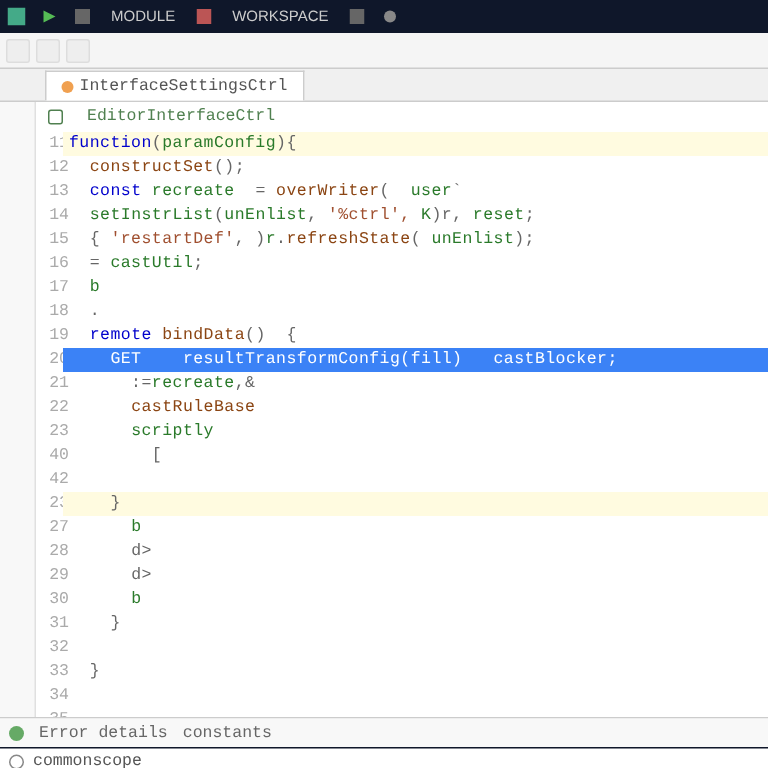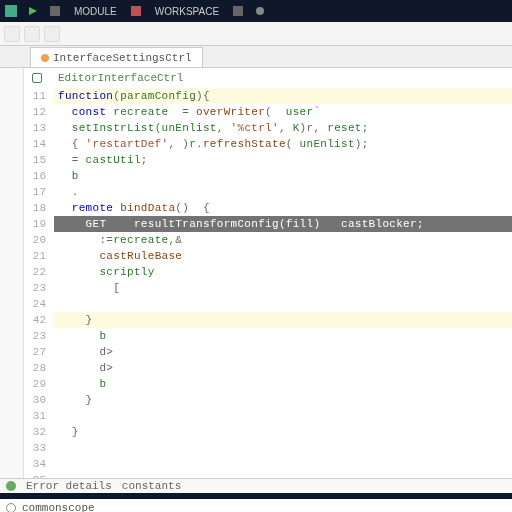--- a/index.html
+++ b/index.html
@@ -13,33 +13,33 @@
 .tab{height:20px;background:#fff;border:1px solid #ccc;border-bottom:none;padding:2px 10px;font-size:10px;color:#555;display:flex;align-items:center;gap:4px;font-family:sans-serif}
 .tab .dot{width:8px;height:8px;background:#f0a050;border-radius:50%}
 .main{display:flex;height:410px}
 .sidebar{width:24px;background:#f8f8f8;border-right:1px solid #e0e0e0}
 .editor{flex:1;position:relative;overflow:hidden}
 .breadcrumb{height:20px;padding:3px 8px;color:#508050;font-size:11px;display:flex;align-items:center;gap:16px}
 .breadcrumb .bc-ico{width:10px;height:10px;border:1px solid #508050;border-radius:2px}
 .codearea{position:relative}
 .gutter{position:absolute;left:0;top:0;width:28px;background:#fff;text-align:right;color:#aaa;font-size:10px}
 .gutter div{height:16px;line-height:16px;padding-right:6px}
-.lines{margin-left:30px}
+.lines{margin-left:18px}
 .line{height:16px;line-height:16px;white-space:pre;position:relative;padding-left:4px}
 .hl-yellow{background:#fffbe0}
-.hl-blue{background:#737373;color:#fff}
+.hl-blue{background:#3b82f6;color:#fff}
 .hl-blue .kw,.hl-blue .fn,.hl-blue .id,.hl-blue .str,.hl-blue .op{color:#fff}
 .kw{color:#0000cc}
 .fn{color:#8b4513}
 .id{color:#2a7a2a}
 .op{color:#666}
 .str{color:#a05030}
 .tok{letter-spacing:0.3px}
 .bottom{border-top:1px solid #ccc}
-.bottabs{height:20px;background:#f8f8f8;border-bottom:6px solid #0f172a;display:flex;align-items:center;padding:0 6px;gap:10px;font-size:10px;color:#666;font-family:sans-serif}
+.bottabs{height:20px;background:#f8f8f8;border-bottom:1px solid #0f172a;display:flex;align-items:center;padding:0 6px;gap:10px;font-size:10px;color:#666;font-family:sans-serif}
 .bottabs .bt-ico{width:10px;height:10px;border-radius:50%;background:#6a6}
 .botrow{height:18px;display:flex;align-items:center;padding:0 6px;gap:6px;font-size:10px;color:#555;font-family:sans-serif}
 .botrow .br-ico{width:10px;height:10px;border-radius:50%;border:1px solid #888}
 </style>
 </head>
 <body>
 
 <div class="titlebar">
   <span class="ico">
       <svg width="12" height="12">
@@ -103,35 +103,36 @@
           <div>14</div>
           <div>15</div>
           <div>16</div>
           <div>17</div>
           <div>18</div>
           <div>19</div>
           <div>20</div>
           <div>21</div>
           <div>22</div>
           <div>23</div>
-          <div>24</div>
+          <div>40</div>
           <div>42</div>
           <div>23</div>
           <div>27</div>
           <div>28</div>
           <div>29</div>
           <div>30</div>
           <div>31</div>
           <div>32</div>
           <div>33</div>
           <div>34</div>
           <div>35</div>
         </div>
       <div class="lines" id="lines">
           <div class="line hl-yellow"><span class="tok kw">function</span><span class="tok op">(</span><span class="tok id">paramConfig</span><span class="tok op">){</span></div>
+          <div class="line "><span class="tok ">  </span><span class="tok fn">constructSet</span><span class="tok op">();</span></div>
           <div class="line "><span class="tok ">  </span><span class="tok kw">const</span><span class="tok "> </span><span class="tok id">recreate</span><span class="tok op">  = </span><span class="tok fn">overWriter</span><span class="tok op">(  </span><span class="tok id">user</span><span class="tok op">`</span></div>
           <div class="line "><span class="tok ">  </span><span class="tok id">setInstrList</span><span class="tok op">(</span><span class="tok id">unEnlist</span><span class="tok op">, </span><span class="tok str">'%ctrl', </span><span class="tok id">K</span><span class="tok op">)</span><span class="tok op">r, </span><span class="tok id">reset</span><span class="tok op">;</span></div>
           <div class="line "><span class="tok op">  { </span><span class="tok str">'restartDef'</span><span class="tok op">, )</span><span class="tok id">r</span><span class="tok op">.</span><span class="tok fn">refreshState</span><span class="tok op">( </span><span class="tok id">unEnlist</span><span class="tok op">);</span></div>
           <div class="line "><span class="tok op">  = </span><span class="tok id">castUtil</span><span class="tok op">;</span></div>
           <div class="line "><span class="tok ">  </span><span class="tok id">b</span></div>
           <div class="line "><span class="tok op">  .</span></div>
           <div class="line "><span class="tok ">  </span><span class="tok kw">remote</span><span class="tok "> </span><span class="tok fn">bindData</span><span class="tok op">()  {</span></div>
           <div class="line hl-blue"><span class="tok ">    </span><span class="tok kw">GET</span><span class="tok ">    </span><span class="tok fn">resultTransformConfig</span><span class="tok op">(</span><span class="tok id">fill</span><span class="tok op">)   </span><span class="tok id">castBlocker</span><span class="tok op">;</span></div>
           <div class="line "><span class="tok op">      :=</span><span class="tok id">recreate</span><span class="tok op">,&amp;</span></div>
           <div class="line "><span class="tok ">      </span><span class="tok fn">castRuleBase</span></div>

